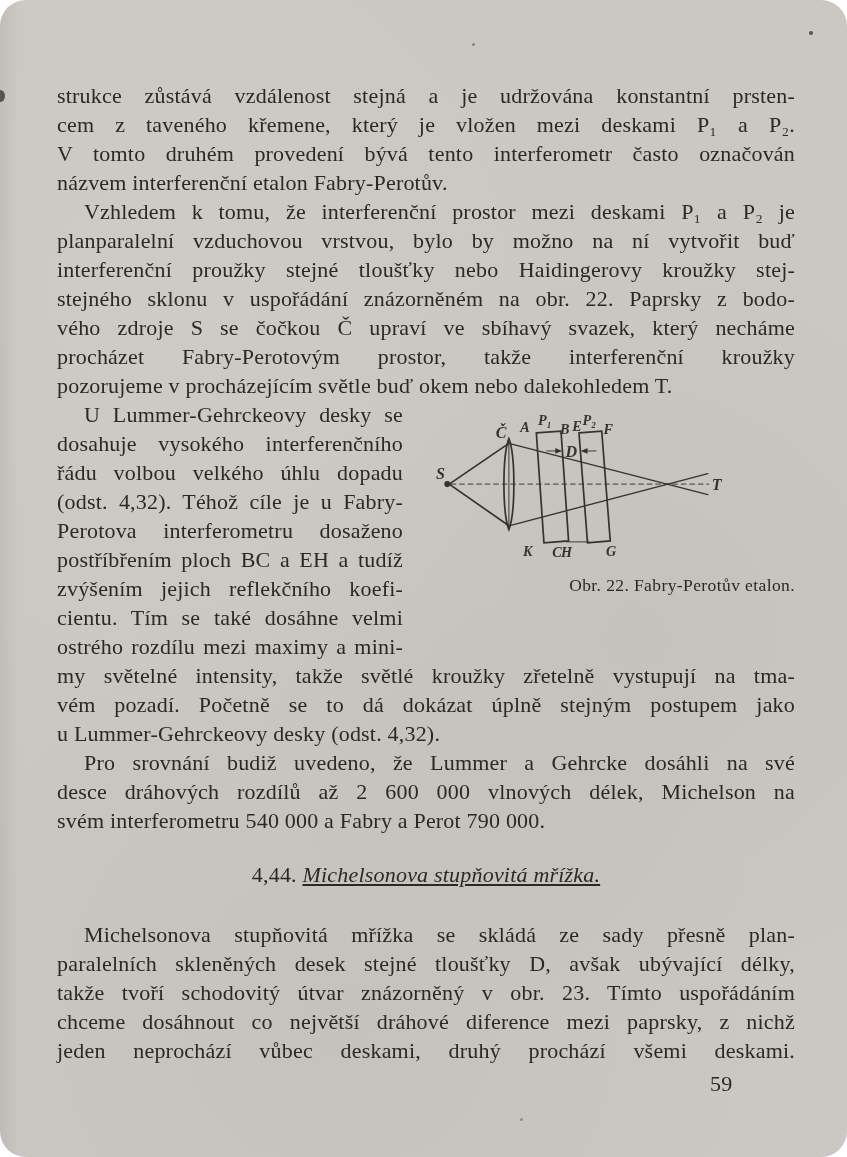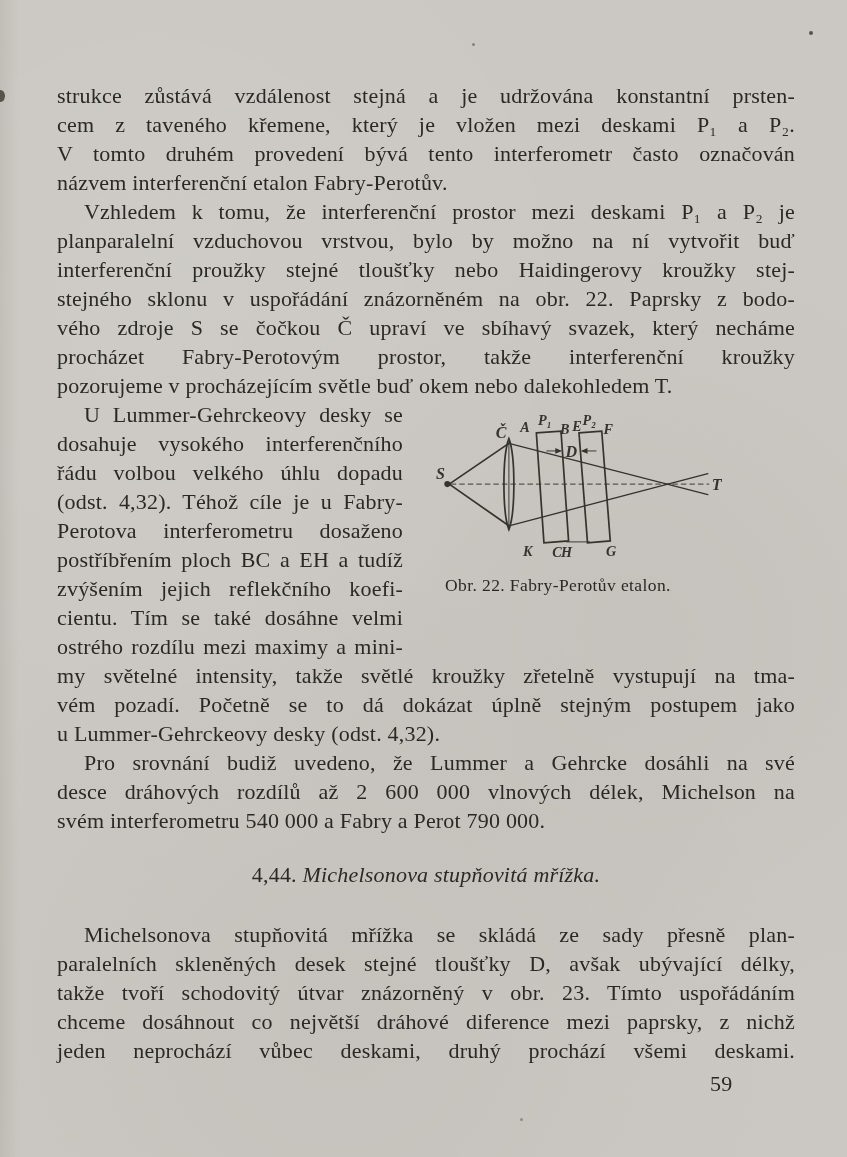--- a/index.html
+++ b/index.html
@@ -8,41 +8,41 @@
   .page {
     position:relative; width:847px; height:1157px; overflow:hidden;
     background-color: var(--paper, #cbc8c3);
     background-image:
       radial-gradient(circle at 18% 25%, rgba(255,255,255,.06), transparent 42%),
       radial-gradient(circle at 75% 55%, rgba(92,86,76,.05), transparent 45%),
       radial-gradient(circle at 40% 88%, rgba(92,86,76,.05), transparent 40%),
       linear-gradient(90deg, rgba(92,86,76,.10), rgba(92,86,76,0) 2.2%);
     font-family:"Liberation Serif","DejaVu Serif",serif;
     color: var(--ink, #2b2925);
-    font-size:22px; letter-spacing:.2px;
+    font-size:22px; letter-spacing:.2px;border-radius:26px;
   }
   .content { position:absolute; left:57px; top:81px; width:738px; }
   .tline { line-height:29px; text-align:justify; text-align-last:justify; white-space:normal; }
   .tl-left { text-align-last:left; }
   .tl-indent { text-indent:27px; }
   .fig-row { display:flex; width:738px;gap:32px; }
   .col-left { width:378px; }
   .col-right { width:360px; position:relative; }
   .fig-svg { display:block; margin-top:12px; width:360px; height:148px; }
   .fig-svg .stroke { stroke:#35332d; stroke-width:1.8; fill:none; }
   .fig-svg .thin { stroke-width:1; }
   .fig-svg .solid { fill:#35332d; stroke:none; }
   .figtext text {
     font-family:"Liberation Serif","DejaVu Serif",serif;
     font-style:italic; font-weight:bold; font-size:15px; fill:#35332d;
   }
   .figtext text.big { font-size:17px; }
-  .caption { margin-top:14px; padding-left:10px; font-size:17.5px; line-height:22px; text-align:left; letter-spacing:.4px; }
+  .caption { margin-top:14px; padding-left:10px; font-size:17.5px; line-height:22px; text-align:right; letter-spacing:.4px; }
   .heading { margin:25px 0 31px 0; text-align:center; line-height:29px; }
-  .heading .it { font-style:italic; }
+  .heading .it { font-style:italic;text-decoration:underline; }
   .pagenum { position:absolute; left:710px; top:1071px; font-size:22px;text-align:right; }
   .speck { position:absolute; background:#57544c; border-radius:50%; }
   .speck.s1 { left:809px; top:31px;  width:4px; height:4px; }
   .speck.s2 { left:-4px;  top:90px;  width:9px; height:12px; }
   .speck.s3 { left:472px; top:43px;  width:3px; height:3px; opacity:.6; }
   .speck.s4 { left:520px; top:1118px;width:3px; height:3px; opacity:.5; }
 </style>
 </head>
 <body>
 

